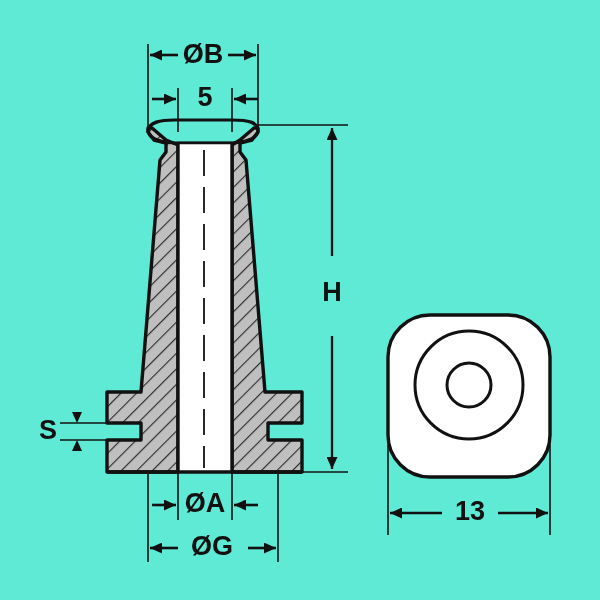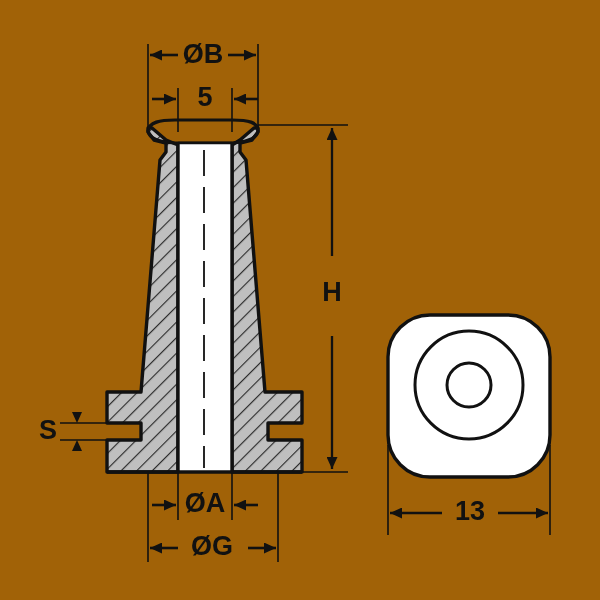--- a/index.html
+++ b/index.html
@@ -1,18 +1,18 @@
 <!DOCTYPE html>
 <html><head>
 <meta charset="utf-8">
 <style>
   html,body{margin:0;padding:0;background:#ffffff;}
   body{width:600px;height:600px;overflow:hidden;
        font-family:"Liberation Sans",sans-serif;}
-  #drawing{position:relative;width:600px;height:600px;background:#a16207;}
+  #drawing{position:relative;width:600px;height:600px;background:#5eead4;}
   svg{display:block;}
   .dimlabel{font-family:"Liberation Sans",sans-serif;font-weight:bold;
             fill:#111111;font-size:27px;text-anchor:middle;
             dominant-baseline:middle;}
 </style>
 </head>
 <body>
 
 <div id="drawing">
 <svg width="600" height="600" viewBox="0 0 600 600">

